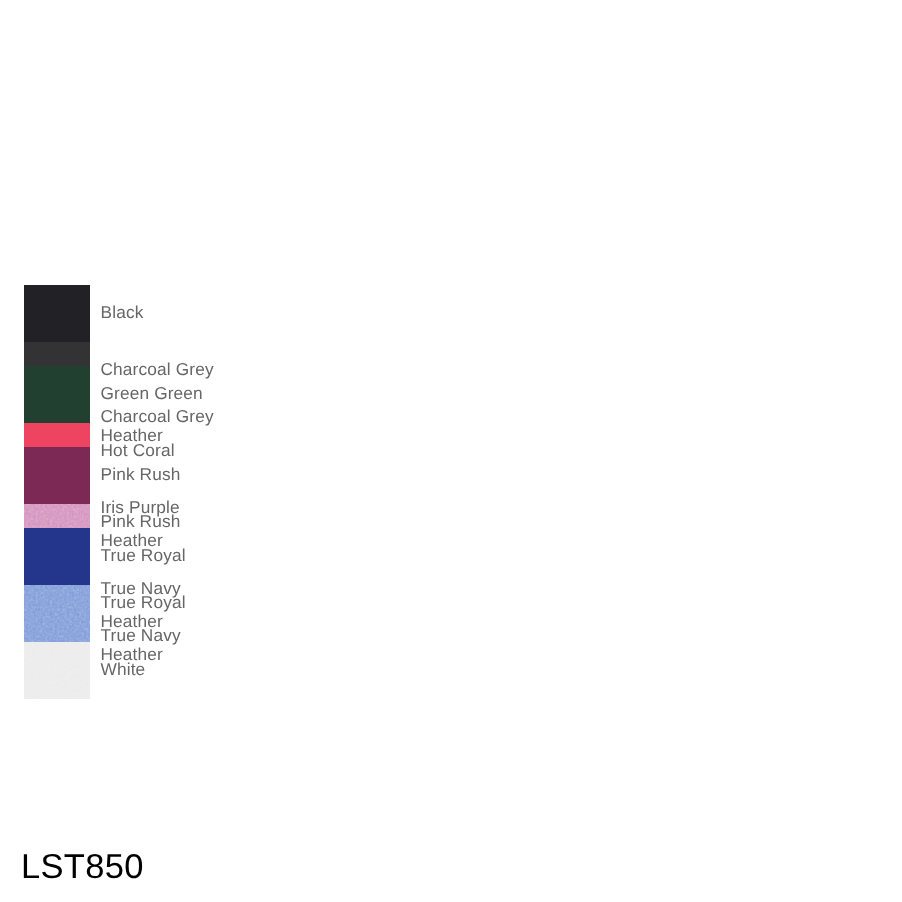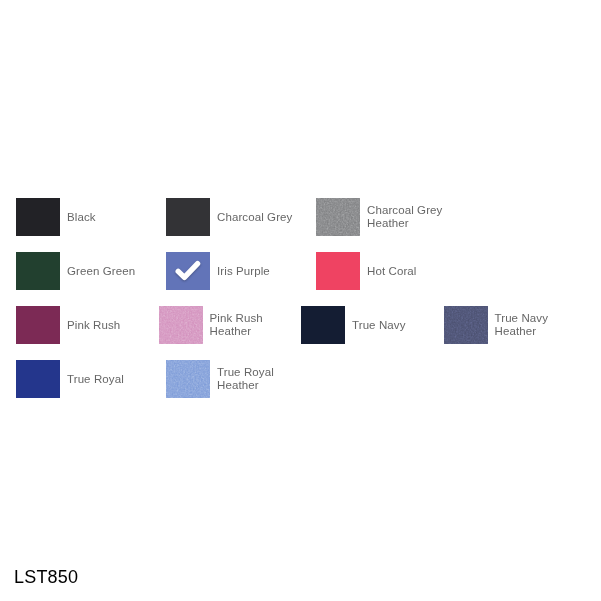--- a/index.html
+++ b/index.html
@@ -26,20 +26,21 @@
   .swatch-grid {
     position: absolute;
     left: 16px;
     top: 190px;
     width: 570px;
   }
 
   .swatch-row {
     display: flex;
     height: 54px;
+    flex-direction: column;
   }
 
   .swatch-option {
     width: 150px;
     height: 54px;
     display: flex;
     align-items: center;
     box-sizing: border-box;
   }
 
@@ -81,21 +82,21 @@
   }
   .check-icon svg {
     display: block;
     filter: drop-shadow(0 1px 1px rgba(0,0,0,0.28));
   }
 
   .style-number {
     position: absolute;
     left: 14px;
     top: 563px;
-    font-size: 18px;
+    font-size: 23px;
     line-height: 28px;
     color: #000000;
     letter-spacing: 0.2px;
   }
 </style>
 </head>
 <body>
 
 <div id="color-picker">
 
@@ -116,35 +117,35 @@
             </svg>
           </div>
           <div class="swatch-label">Charcoal Grey
 Heather</div>
         </div>
       </div>
       <div class="swatch-row">
         <div class="swatch-option">
           <div class="swatch-chip" style="background: rgb(34, 64, 47);"></div>
           <div class="swatch-label">Green Green</div>
+        </div>
+        <div class="swatch-option">
+          <div class="swatch-chip" style="background: rgb(239, 67, 98);"></div>
+          <div class="swatch-label">Hot Coral</div>
         </div>
         <div class="swatch-option">
           <div class="swatch-chip" style="background: rgb(98, 116, 184);">
             <span class="check-icon">
               <svg width="26" height="22" viewBox="0 0 26 22">
                 <path d="M3.2 11.4 L9.4 17.4 L22.6 3.6" fill="none" stroke="#ffffff" stroke-width="5.4" stroke-linecap="round" stroke-linejoin="round"></path>
               </svg>
             </span>
           </div>
           <div class="swatch-label">Iris Purple</div>
         </div>
-        <div class="swatch-option">
-          <div class="swatch-chip" style="background: rgb(239, 67, 98);"></div>
-          <div class="swatch-label">Hot Coral</div>
-        </div>
       </div>
       <div class="swatch-row">
         <div class="swatch-option">
           <div class="swatch-chip" style="background: rgb(124, 42, 85);"></div>
           <div class="swatch-label">Pink Rush</div>
         </div>
         <div class="swatch-option">
           <div class="swatch-chip" style="background: rgb(211, 144, 189);">
             <svg class="noise" width="44" height="38" style="opacity: 0.55;">
               <rect width="44" height="38" filter="url(#heatherNoise)"></rect>
@@ -173,20 +174,28 @@
           <div class="swatch-label">True Royal</div>
         </div>
         <div class="swatch-option">
           <div class="swatch-chip" style="background: rgb(125, 155, 216);">
             <svg class="noise" width="44" height="38" style="opacity: 0.55;">
               <rect width="44" height="38" filter="url(#heatherNoise)"></rect>
             </svg>
           </div>
           <div class="swatch-label">True Royal
 Heather</div>
+        </div>
+        <div class="swatch-option">
+          <div class="swatch-chip" style="background: rgb(236, 236, 236);">
+            <svg class="noise" width="44" height="38" style="opacity: 0.3;">
+              <rect width="44" height="38" filter="url(#heatherNoiseLight)"></rect>
+            </svg>
+          </div>
+          <div class="swatch-label">White</div>
         </div>
       </div>
     </div>
 
   <div class="style-number">LST850</div>
 
 </div>
 
 <svg width="0" height="0" style="position:absolute" aria-hidden="true">
   <defs>

